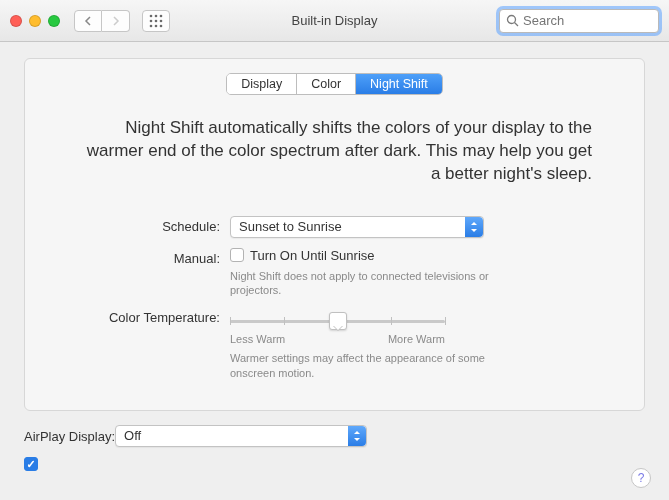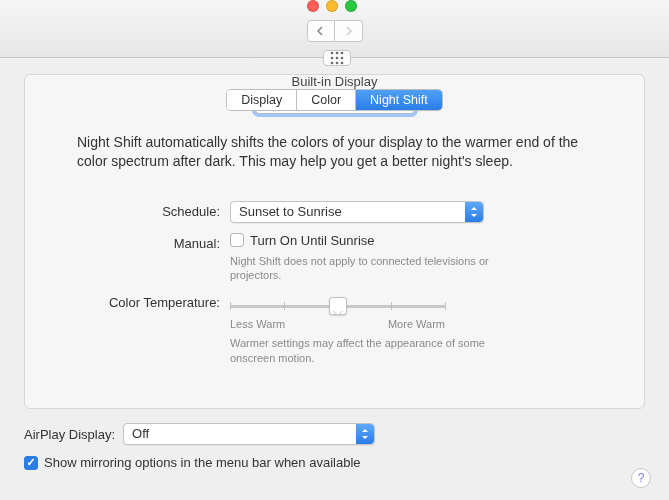--- a/index.html
+++ b/index.html
@@ -5,27 +5,26 @@
   * { box-sizing: border-box; margin: 0; padding: 0; }
   body {
     width: 669px; height: 500px;
     font-family: -apple-system, "Helvetica Neue", Arial, sans-serif;
     font-size: 13px;
     background: #efefef;
     color: #333;
     overflow: hidden;
   }
   .titlebar {
-    height: 58px;
+    height: 42px;
     background: linear-gradient(#f6f6f6, #e7e7e7);
     border-bottom: 1px solid #c6c6c6;
     display: flex; align-items: center;
     padding: 0 10px;
     gap: 8px;
-    flex-direction: column;
   }
   .traffic { display: flex; gap: 7px; margin-right: 6px; }
   .light { width: 12px; height: 12px; border-radius: 50%; border: 0.5px solid rgba(0,0,0,.15); }
   .red { background:#ff5f57; } .yellow{background:#ffbd2e;} .green{background:#28c940;}
   .navbtns { display:flex; gap:0; }
   .navbtn {
     width: 28px; height: 22px; background:#fdfdfd; border:1px solid #c6c6c6;
     display:flex;align-items:center;justify-content:center;
     color:#888;
   }
@@ -62,21 +61,21 @@
   .tabbar{display:flex;border:1px solid #bdbdbd;border-radius:5px;overflow:hidden;height:22px;}
   .tab{
     padding:0 14px;font-size:12.5px;line-height:20px;background:#fff;color:#333;
     border-right:1px solid #bdbdbd;
   }
   .tab:last-child{border-right:none;}
   .tab.active{
     background:linear-gradient(#4ea0f9,#2a7de6);color:#fff;border-color:#2a7de6;
   }
   .desc{
-    text-align:left;font-size:14px;color:#333;
+    text-align:right;font-size:17px;color:#333;
     padding: 22px 52px 10px;line-height:1.35;
   }
   .form{padding:0 40px;margin-top:20px;}
   .row{display:flex;align-items:flex-start;margin-bottom:10px;}
   .lbl{
     width:165px;text-align:right;padding-right:10px;font-size:13px;color:#333;
     padding-top:3px;
   }
   .ctl{flex:1;padding-right:40px;}
   .select{
@@ -110,21 +109,21 @@
     box-shadow:0 1px 2px rgba(0,0,0,.15);
   }
   .thumb::after{
     content:"";position:absolute;bottom:-6px;left:50%;transform:translateX(-50%);
     border:5px solid transparent;border-top-color:#fff;
     filter: drop-shadow(0 1px 0 #c0c0c0);
   }
   .sliderlabels{display:flex;justify-content:space-between;width:215px;font-size:11px;color:#8a8a8a;margin-top:2px;align-items:center;}
   .footer{padding:8px 24px;}
   .footrow{display:flex;align-items:center;margin-bottom:10px;}
-  .footlbl{font-size:13px;color:#333;margin-right:8px;}
+  .footlbl{font-size:13px;color:#333;}
   .helpbtn{
     position:absolute;right:18px;bottom:12px;width:20px;height:20px;border-radius:50%;
     border:1px solid #c6c6c6;background:#fff;display:flex;align-items:center;justify-content:center;
     color:#7a7ae6;font-size:12px;
   }
   svg { display:block; }
   .dotgrid{width:14px;height:14px;color:#6a6a6a;}
   .check-line{display:flex;align-items:center;}
 </style>
 </head>
@@ -232,19 +231,18 @@
 <div class="footer">
   <div class="footrow">
     <span class="footlbl">AirPlay Display:</span>
     <div class="select wide">
       <span>Off</span>
       <span class="arrows"></span>
     </div>
   </div>
   <div class="footrow check-line">
     <span class="checkbox checked"></span>
-    <span>Show mirroring options in the menu bar when available</span>
   </div>
 </div>
 
 <div class="helpbtn">
   <span>?</span>
 </div>
 
 </body></html>

